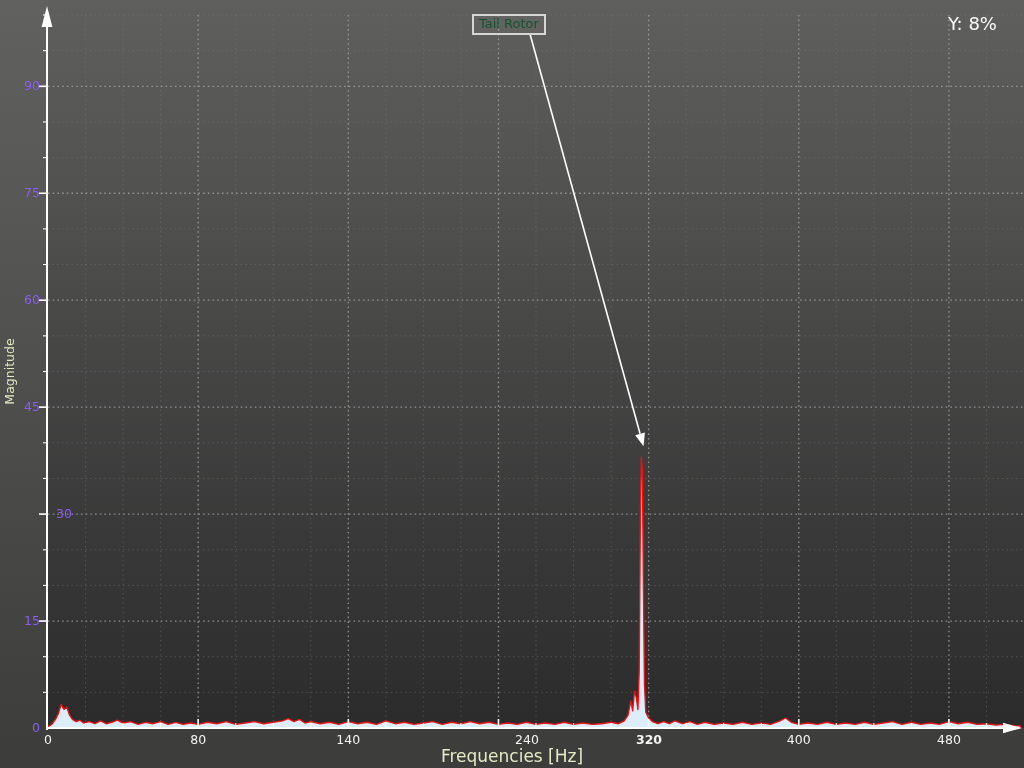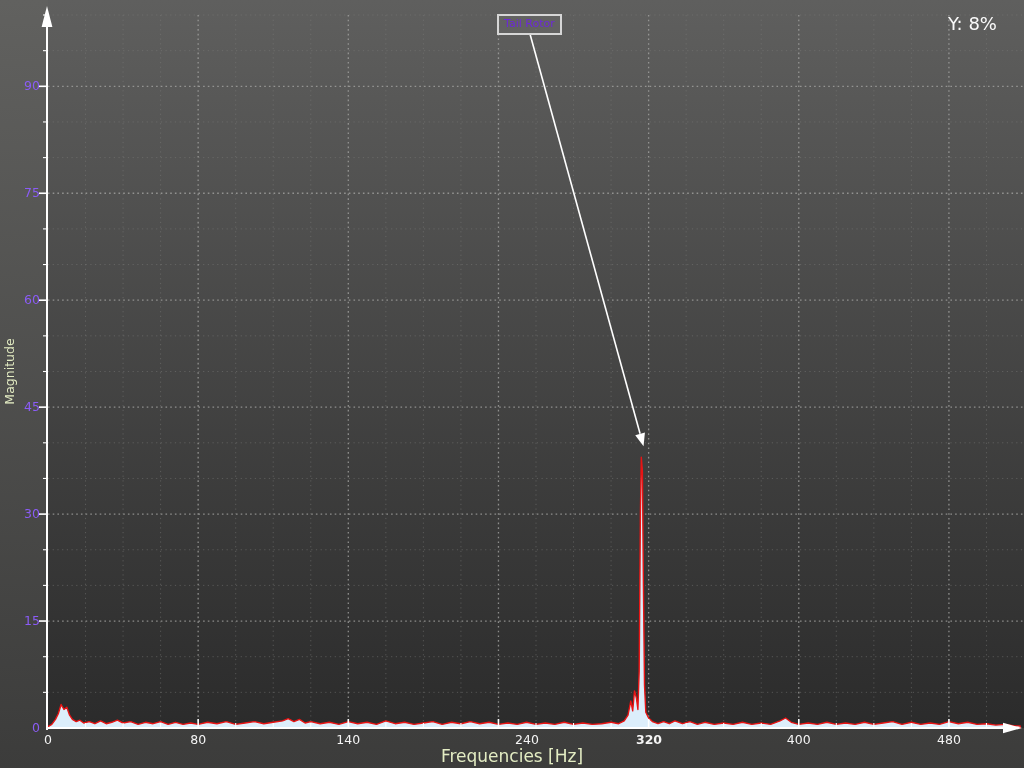--- a/index.html
+++ b/index.html
@@ -28,22 +28,22 @@
     color:#e3ecc3;font-size:17px;
   }
   #y-axis-title{
     position:absolute;left:-46px;top:364px;width:110px;text-align:center;
     transform:rotate(-90deg);color:#e3ecc3;font-size:12.5px;
   }
   #cursor-readout{
     position:absolute;left:948px;top:13px;color:#fafafa;font-size:18px;white-space:nowrap;
   }
   #annotation-box{
-    position:absolute;left:497px;top:14px;
-    border:2px solid #d6d6d6;color:#6d28d9;font-size:11px;
+    position:absolute;left:472px;top:14px;
+    border:2px solid #d6d6d6;color:#14532d;font-size:13px;
     padding:0 5px 1px 5px;white-space:nowrap;line-height:16px;
     background:rgba(255,255,255,0.03);
   }
 </style>
 </head>
 <body>
 
 <div id="canvas">
   <div id="plot-area"></div>
 
@@ -160,21 +160,21 @@
   <div id="tick-labels">
       <div class="tick-x" style="left: 48px;">0</div>
       <div class="tick-x" style="left: 198.154px;">80</div>
       <div class="tick-x" style="left: 348.308px;">140</div>
       <div class="tick-x" style="left: 527px;">240</div>
       <div class="tick-x" style="left: 649px; font-weight: bold;">320</div>
       <div class="tick-x" style="left: 798.769px;">400</div>
       <div class="tick-x" style="left: 948.923px;">480</div>
       <div class="tick-y" style="top: 720px;">0</div>
       <div class="tick-y" style="top: 613.05px;">15</div>
-      <div class="tick-y" style="top: 506.1px;">30</div>
+      <div class="tick-y" style="top: 506.1px; padding-left: 32px;">30</div>
       <div class="tick-y" style="top: 399.15px;">45</div>
       <div class="tick-y" style="top: 292.2px;">60</div>
       <div class="tick-y" style="top: 185.25px;">75</div>
       <div class="tick-y" style="top: 78.3px;">90</div>
     </div>
 
   <div id="y-axis-title">Magnitude</div>
   <div id="x-axis-title">Frequencies [Hz]</div>
   <div id="cursor-readout">Y: 8%</div>
   <div id="annotation-box">Tail Rotor</div>

